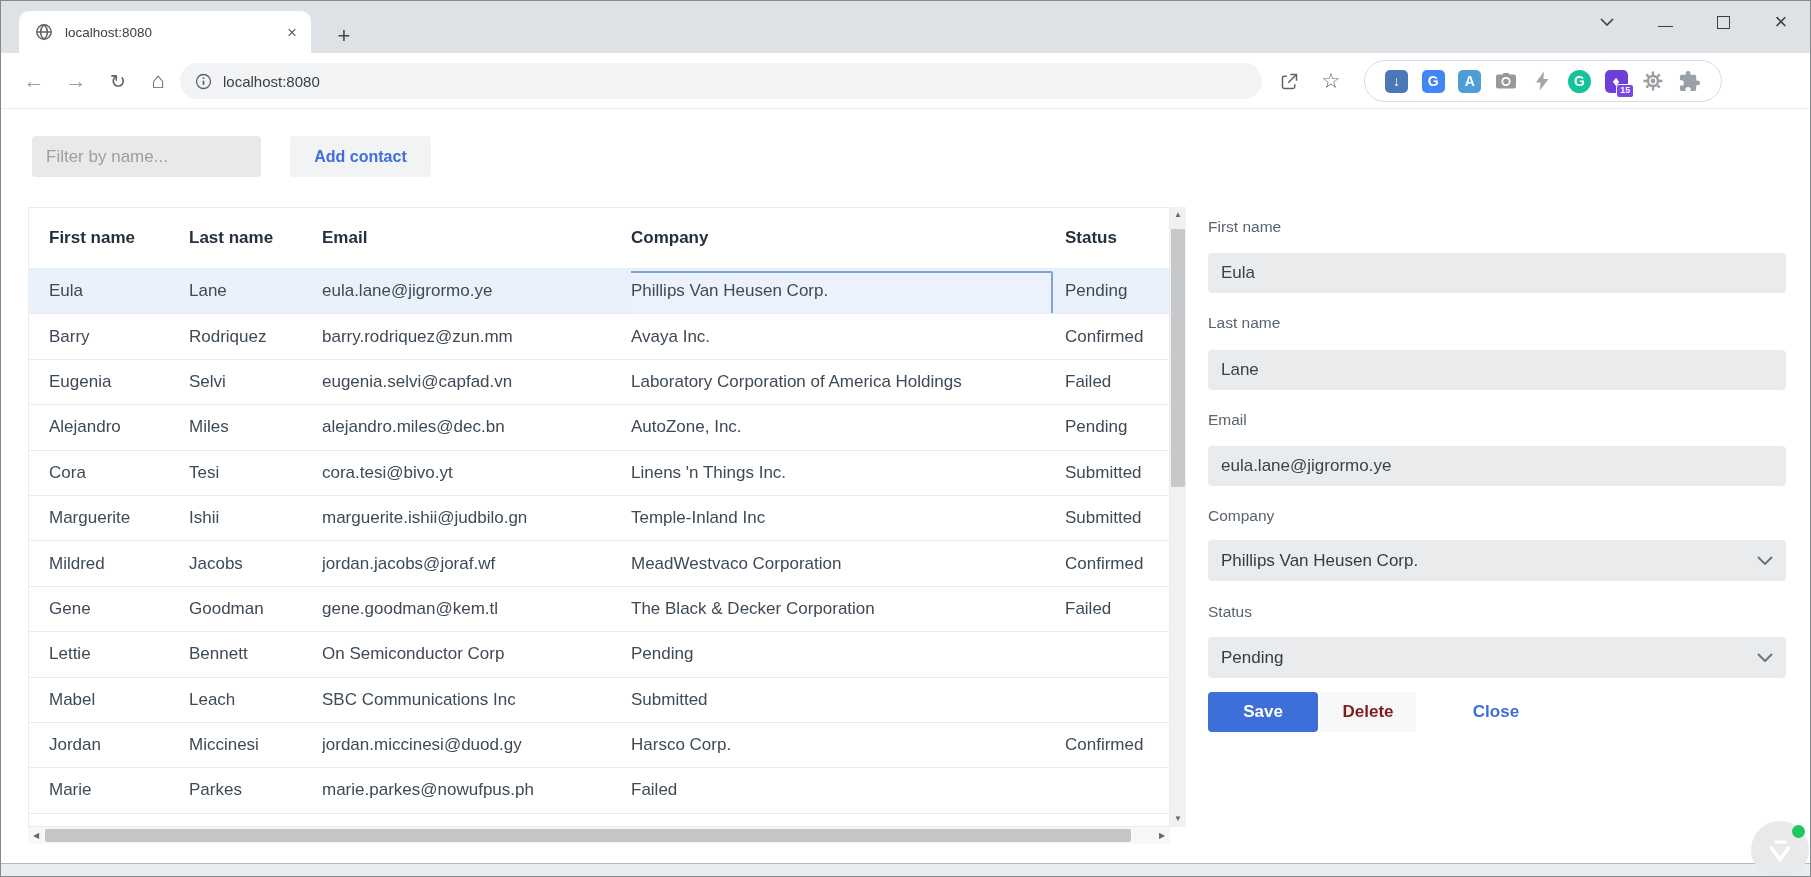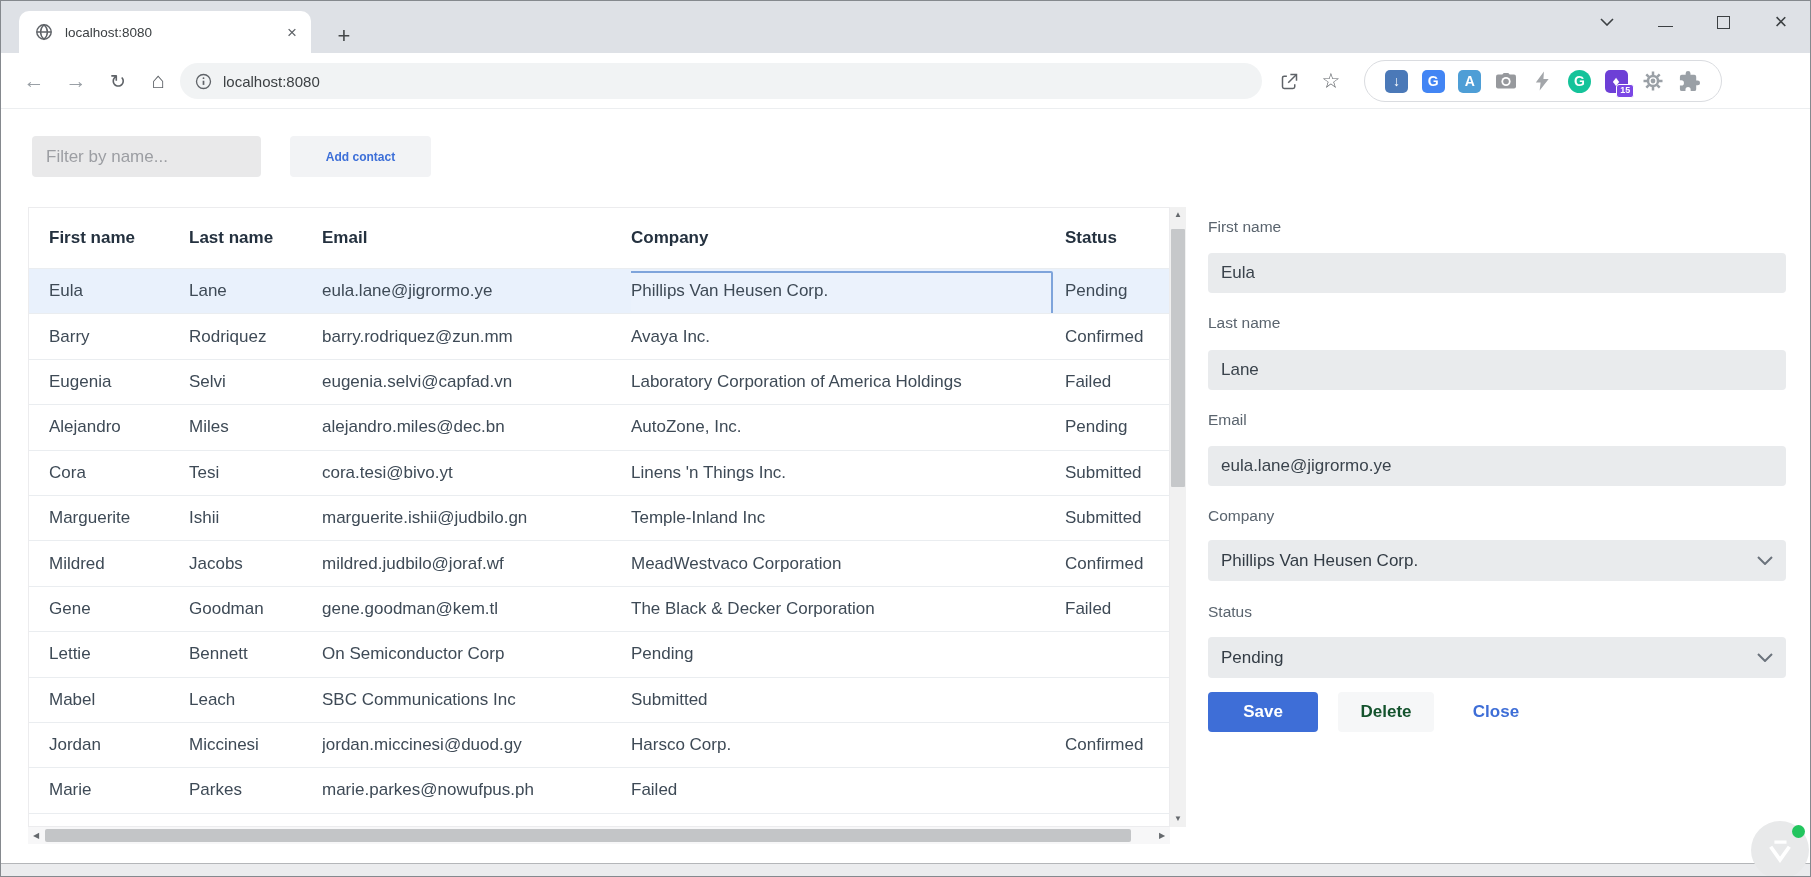--- a/index.html
+++ b/index.html
@@ -36,21 +36,21 @@
   .ext { position:relative; width:26px; height:26px; display:flex; align-items:center; justify-content:center; }
   .extglyph { width:23px; height:23px; border-radius:5px; display:flex; align-items:center; justify-content:center; font-size:14px; font-weight:bold; }
   .extbadge { position:absolute; right:-5px; bottom:-4px; background:#7b47e5; color:#fff; font-size:9px; font-weight:bold; padding:1px 3px; border-radius:3px; border:1px solid #fff; line-height:1.1; }
   .avatar { position:absolute; left:1724px; top:67px; width:33px; height:33px; border-radius:50%; background:#e8650d; color:#fff; font-weight:bold; font-size:16px; display:flex; align-items:center; justify-content:center; }
   .kebab { position:absolute; left:1768px; top:52px; width:30px; height:56px; display:flex; align-items:center; justify-content:center; font-size:19px; color:#5f6368; }
 
   
   .page { position:absolute; left:0; top:108px; width:100%; height:756px; background:#fff; }
   .filter-input { position:absolute; left:31px; top:27px; width:229px; height:41px; background:#e9e9ea; border:none; border-radius:4px; padding:0 14px; font-size:17px; color:#404040; font-family:inherit; }
   .filter-input::placeholder { color:#9c9ea3; }
-  .add-btn { position:absolute; left:289px; top:27px; width:141px; height:41px; background:#f2f3f5; border:none; border-radius:4px; color:#3d6fd8; font-weight:600; font-size:12px; font-family:inherit; cursor:pointer; }
+  .add-btn { position:absolute; left:289px; top:27px; width:141px; height:41px; background:#f2f3f5; border:none; border-radius:4px; color:#3d6fd8; font-weight:600; font-size:16px; font-family:inherit; cursor:pointer; }
 
   
   .table-wrap { position:absolute; left:27px; top:98px; width:1158px; height:637px; }
   .tbl { position:absolute; left:0; top:0; width:1142px; height:620px; border:1px solid #ececee; overflow:hidden; background:#fff; }
   .thead, .trow { display:grid; grid-template-columns:140px 133px 309px 434px 1fr; padding-left:20px; align-items:center; }
   .thead { height:60px; font-weight:600; font-size:17px; color:#24313f; }
   .trow { height:45.4px; border-top:1px solid #eaedf0; font-size:17px; color:#3e4a56; }
   .trow.selected { background:#e9f1fc; }
   .tcell { white-space:nowrap; overflow:hidden; position:relative; height:100%; display:flex; align-items:center; }
   .tcell span { position:relative; }
@@ -67,21 +67,21 @@
   .ha-left { left:0; top:2px; line-height:13px; } .ha-right { right:0; top:2px; line-height:13px; }
 
   
   .panel { position:absolute; left:1207px; top:0; width:578px; }
   .fgroup { position:absolute; left:0; width:578px; }
   .flabel { font-size:15.5px; color:#5a646e; display:block; }
   .finput { position:absolute; left:0; width:578px; height:40px; background:#e9ebed; border:none; border-radius:4px; padding:0 13px; font-size:17px; color:#3a434c; font-family:inherit; }
   .fselect { position:absolute; left:0; width:578px; height:41px; background:#e9ebed; border-radius:4px; padding:0 13px; font-size:17px; color:#333c45; display:flex; align-items:center; justify-content:space-between; cursor:pointer; }
   .btn { position:absolute; height:40px; border:none; border-radius:4px; font-size:17px; font-weight:600; font-family:inherit; cursor:pointer; }
   .btn-save { left:0; width:110px; background:#3e6ed7; color:#fff; }
-  .btn-delete { left:130px; width:96px; background:#f6f7f8; color:#14532d; }
+  .btn-delete { left:112px; width:96px; background:#f6f7f8; color:#7f1d1d; }
   .btn-close { left:245px; width:86px; background:transparent; color:#3e6ed7; }
 
   
   .bottom-frame { position:absolute; left:0; top:862px; width:100%; height:15px; background:#ebecee; border-top:1px solid #b4b6b9; }
   .corner-widget { position:absolute; left:1750px; top:820px; width:58px; height:58px; border-radius:50%; background:#e8e9ea; display:flex; align-items:center; justify-content:center; z-index:5; }
   .green-dot { position:absolute; left:1791px; top:824px; width:13px; height:13px; border-radius:50%; background:#22c55e; z-index:6; }
 </style>
 </head>
 <body>
 
@@ -303,21 +303,21 @@
             </div>
           </div>
           <div class="trow">
             <div class="tcell">
               <span>Mildred</span>
             </div>
             <div class="tcell">
               <span>Jacobs</span>
             </div>
             <div class="tcell">
-              <span>mildred.judbilo@joraf.wf</span>
+              <span>jordan.jacobs@joraf.wf</span>
             </div>
             <div class="tcell">
               <span>MeadWestvaco Corporation</span>
             </div>
             <div class="tcell">
               <span>Confirmed</span>
             </div>
           </div>
           <div class="trow">
             <div class="tcell">

